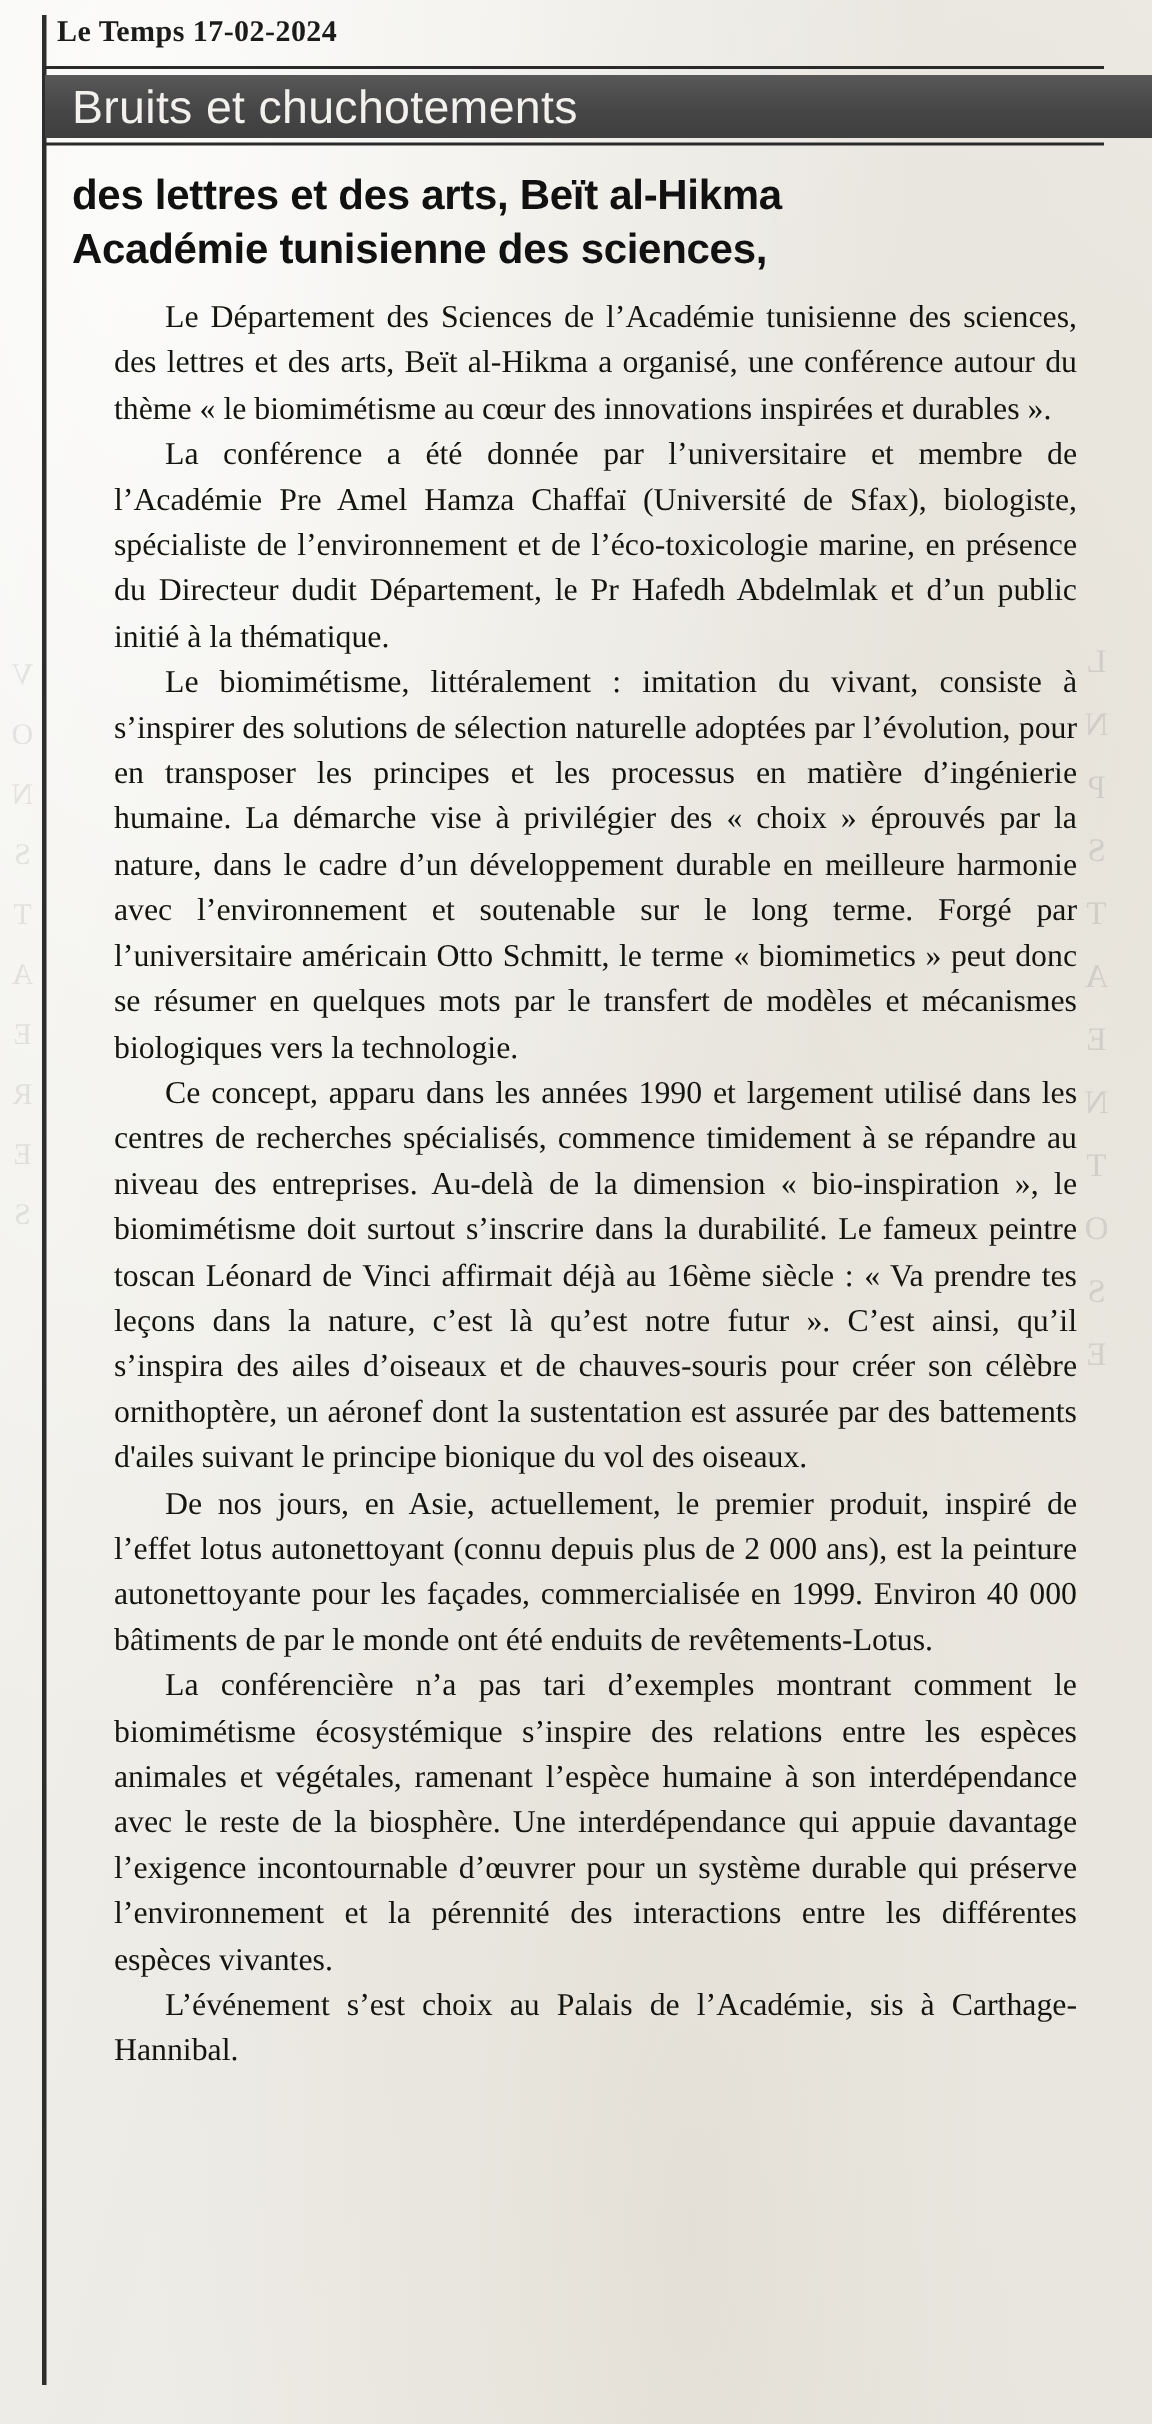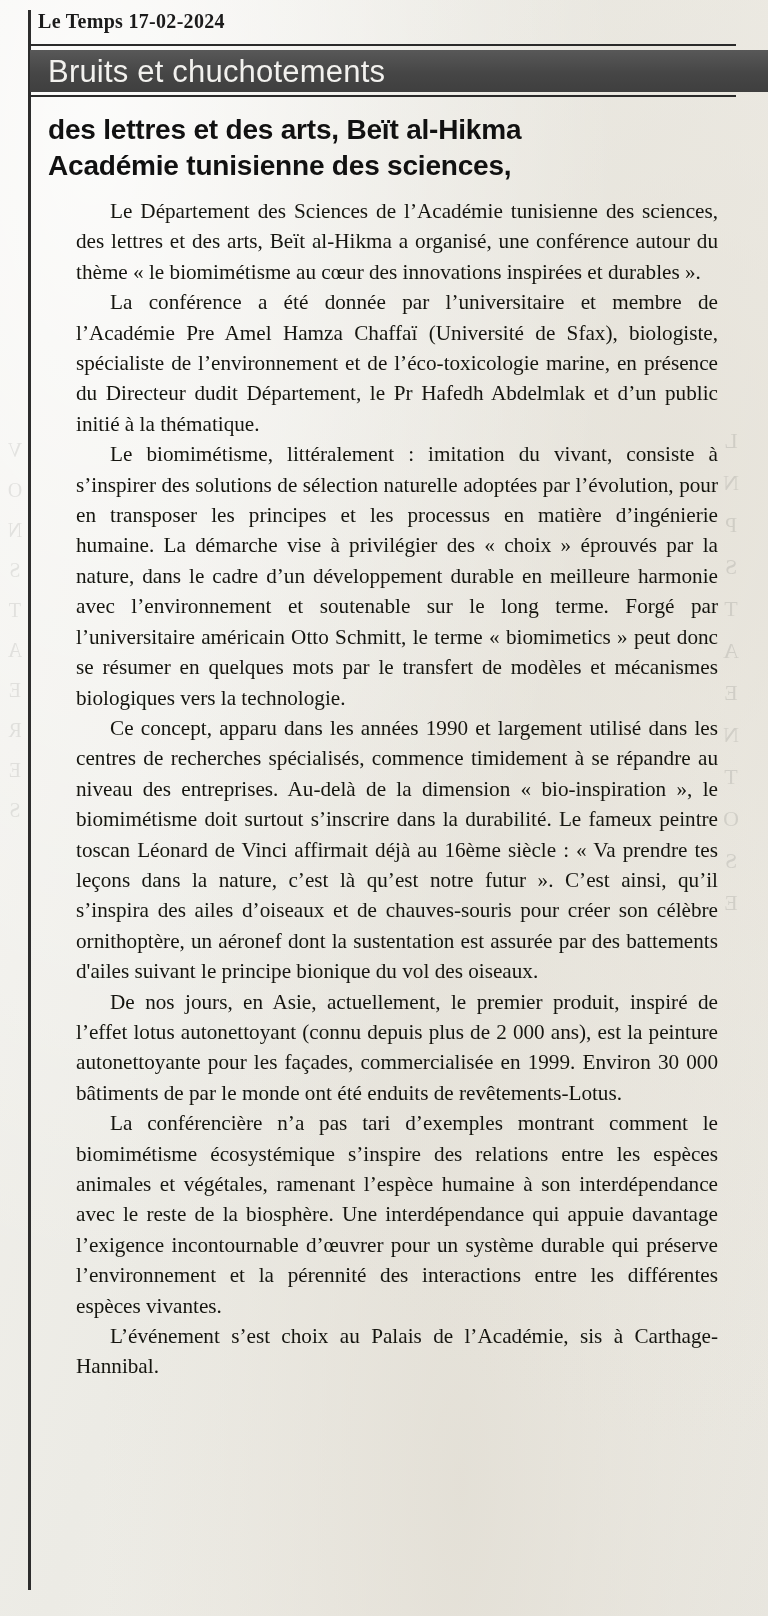--- a/index.html
+++ b/index.html
@@ -202,18 +202,18 @@
   <div class="headline">
     <div>des lettres et des arts, Beït al-Hikma</div>
     <div>Académie tunisienne des sciences,</div>
   </div>
 
   <div class="article">
     <p>Le Département des Sciences de l’Académie tunisienne des sciences, des lettres et des arts, Beït al-Hikma a organisé, une conférence autour du thème « le biomimétisme au cœur des innovations inspirées et durables ».</p>
     <p>La conférence a été donnée par l’universitaire et membre de l’Académie Pre Amel Hamza Chaffaï (Université de Sfax), biologiste, spécialiste de l’environnement et de l’éco-toxicologie marine, en présence du Directeur dudit Département, le Pr Hafedh Abdelmlak et d’un public initié à la thématique.</p>
     <p>Le biomimétisme, littéralement : imitation du vivant, consiste à s’inspirer des solutions de sélection naturelle adoptées par l’évolution, pour en transposer les principes et les processus en matière d’ingénierie humaine. La démarche vise à privilégier des « choix » éprouvés par la nature, dans le cadre d’un développement durable en meilleure harmonie avec l’environnement et soutenable sur le long terme. Forgé par l’universitaire américain Otto Schmitt, le terme « biomimetics » peut donc se résumer en quelques mots par le transfert de modèles et mécanismes biologiques vers la technologie.</p>
     <p>Ce concept, apparu dans les années 1990 et largement utilisé dans les centres de recherches spécialisés, commence timidement à se répandre au niveau des entreprises. Au-delà de la dimension « bio-inspiration », le biomimétisme doit surtout s’inscrire dans la durabilité. Le fameux peintre toscan Léonard de Vinci affirmait déjà au 16ème siècle : « Va prendre tes leçons dans la nature, c’est là qu’est notre futur ». C’est ainsi, qu’il s’inspira des ailes d’oiseaux et de chauves-souris pour créer son célèbre ornithoptère, un aéronef dont la sustentation est assurée par des battements d'ailes suivant le principe bionique du vol des oiseaux.</p>
-    <p>De nos jours, en Asie, actuellement, le premier produit, inspiré de l’effet lotus autonettoyant (connu depuis plus de 2 000 ans), est la peinture autonettoyante pour les façades, commercialisée en 1999. Environ 30 000 bâtiments de par le monde ont été enduits de revêtements-Lotus.</p>
+    <p>De nos jours, en Asie, actuellement, le premier produit, inspiré de l’effet lotus autonettoyant (connu depuis plus de 2 000 ans), est la peinture autonettoyante pour les façades, commercialisée en 1999. Environ 40 000 bâtiments de par le monde ont été enduits de revêtements-Lotus.</p>
     <p>La conférencière n’a pas tari d’exemples montrant comment le biomimétisme écosystémique s’inspire des relations entre les espèces animales et végétales, ramenant l’espèce humaine à son interdépendance avec le reste de la biosphère. Une interdépendance qui appuie davantage l’exigence incontournable d’œuvrer pour un système durable qui préserve l’environnement et la pérennité des interactions entre les différentes espèces vivantes.</p>
     <p>L’événement s’est choix au Palais de l’Académie, sis à Carthage-Hannibal.</p>
   </div>
 
 </div>
 
 </body></html>

